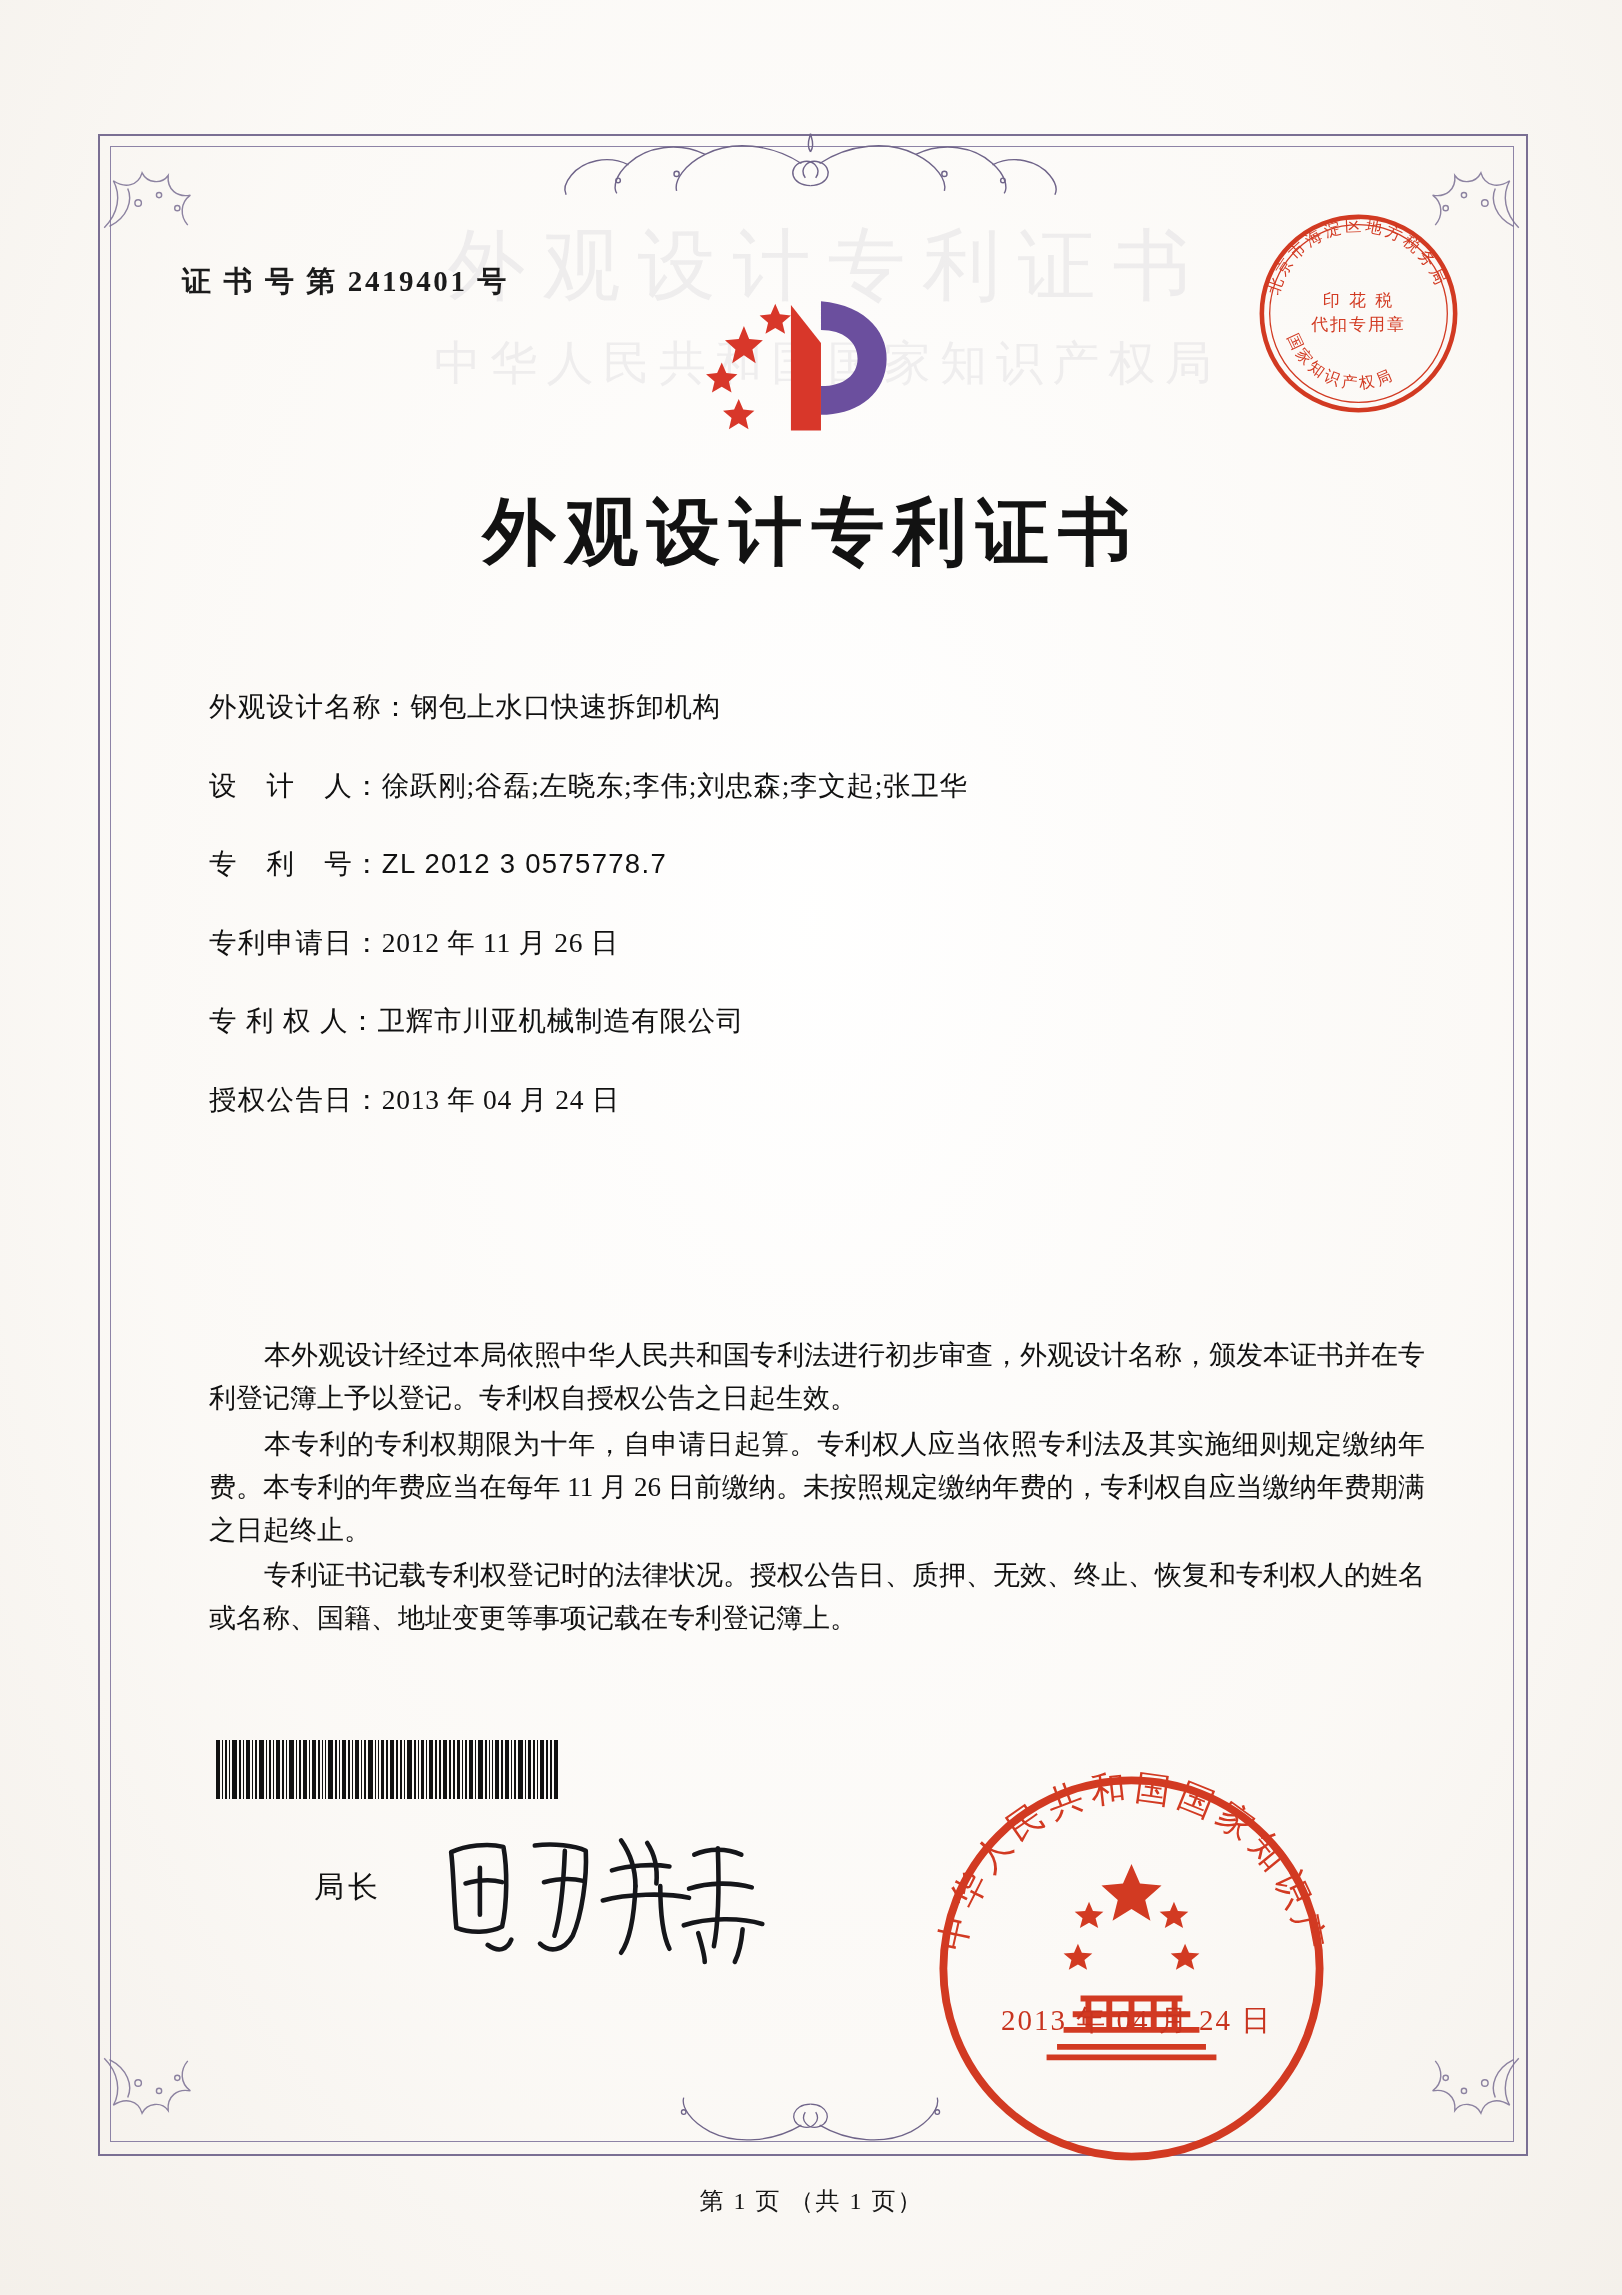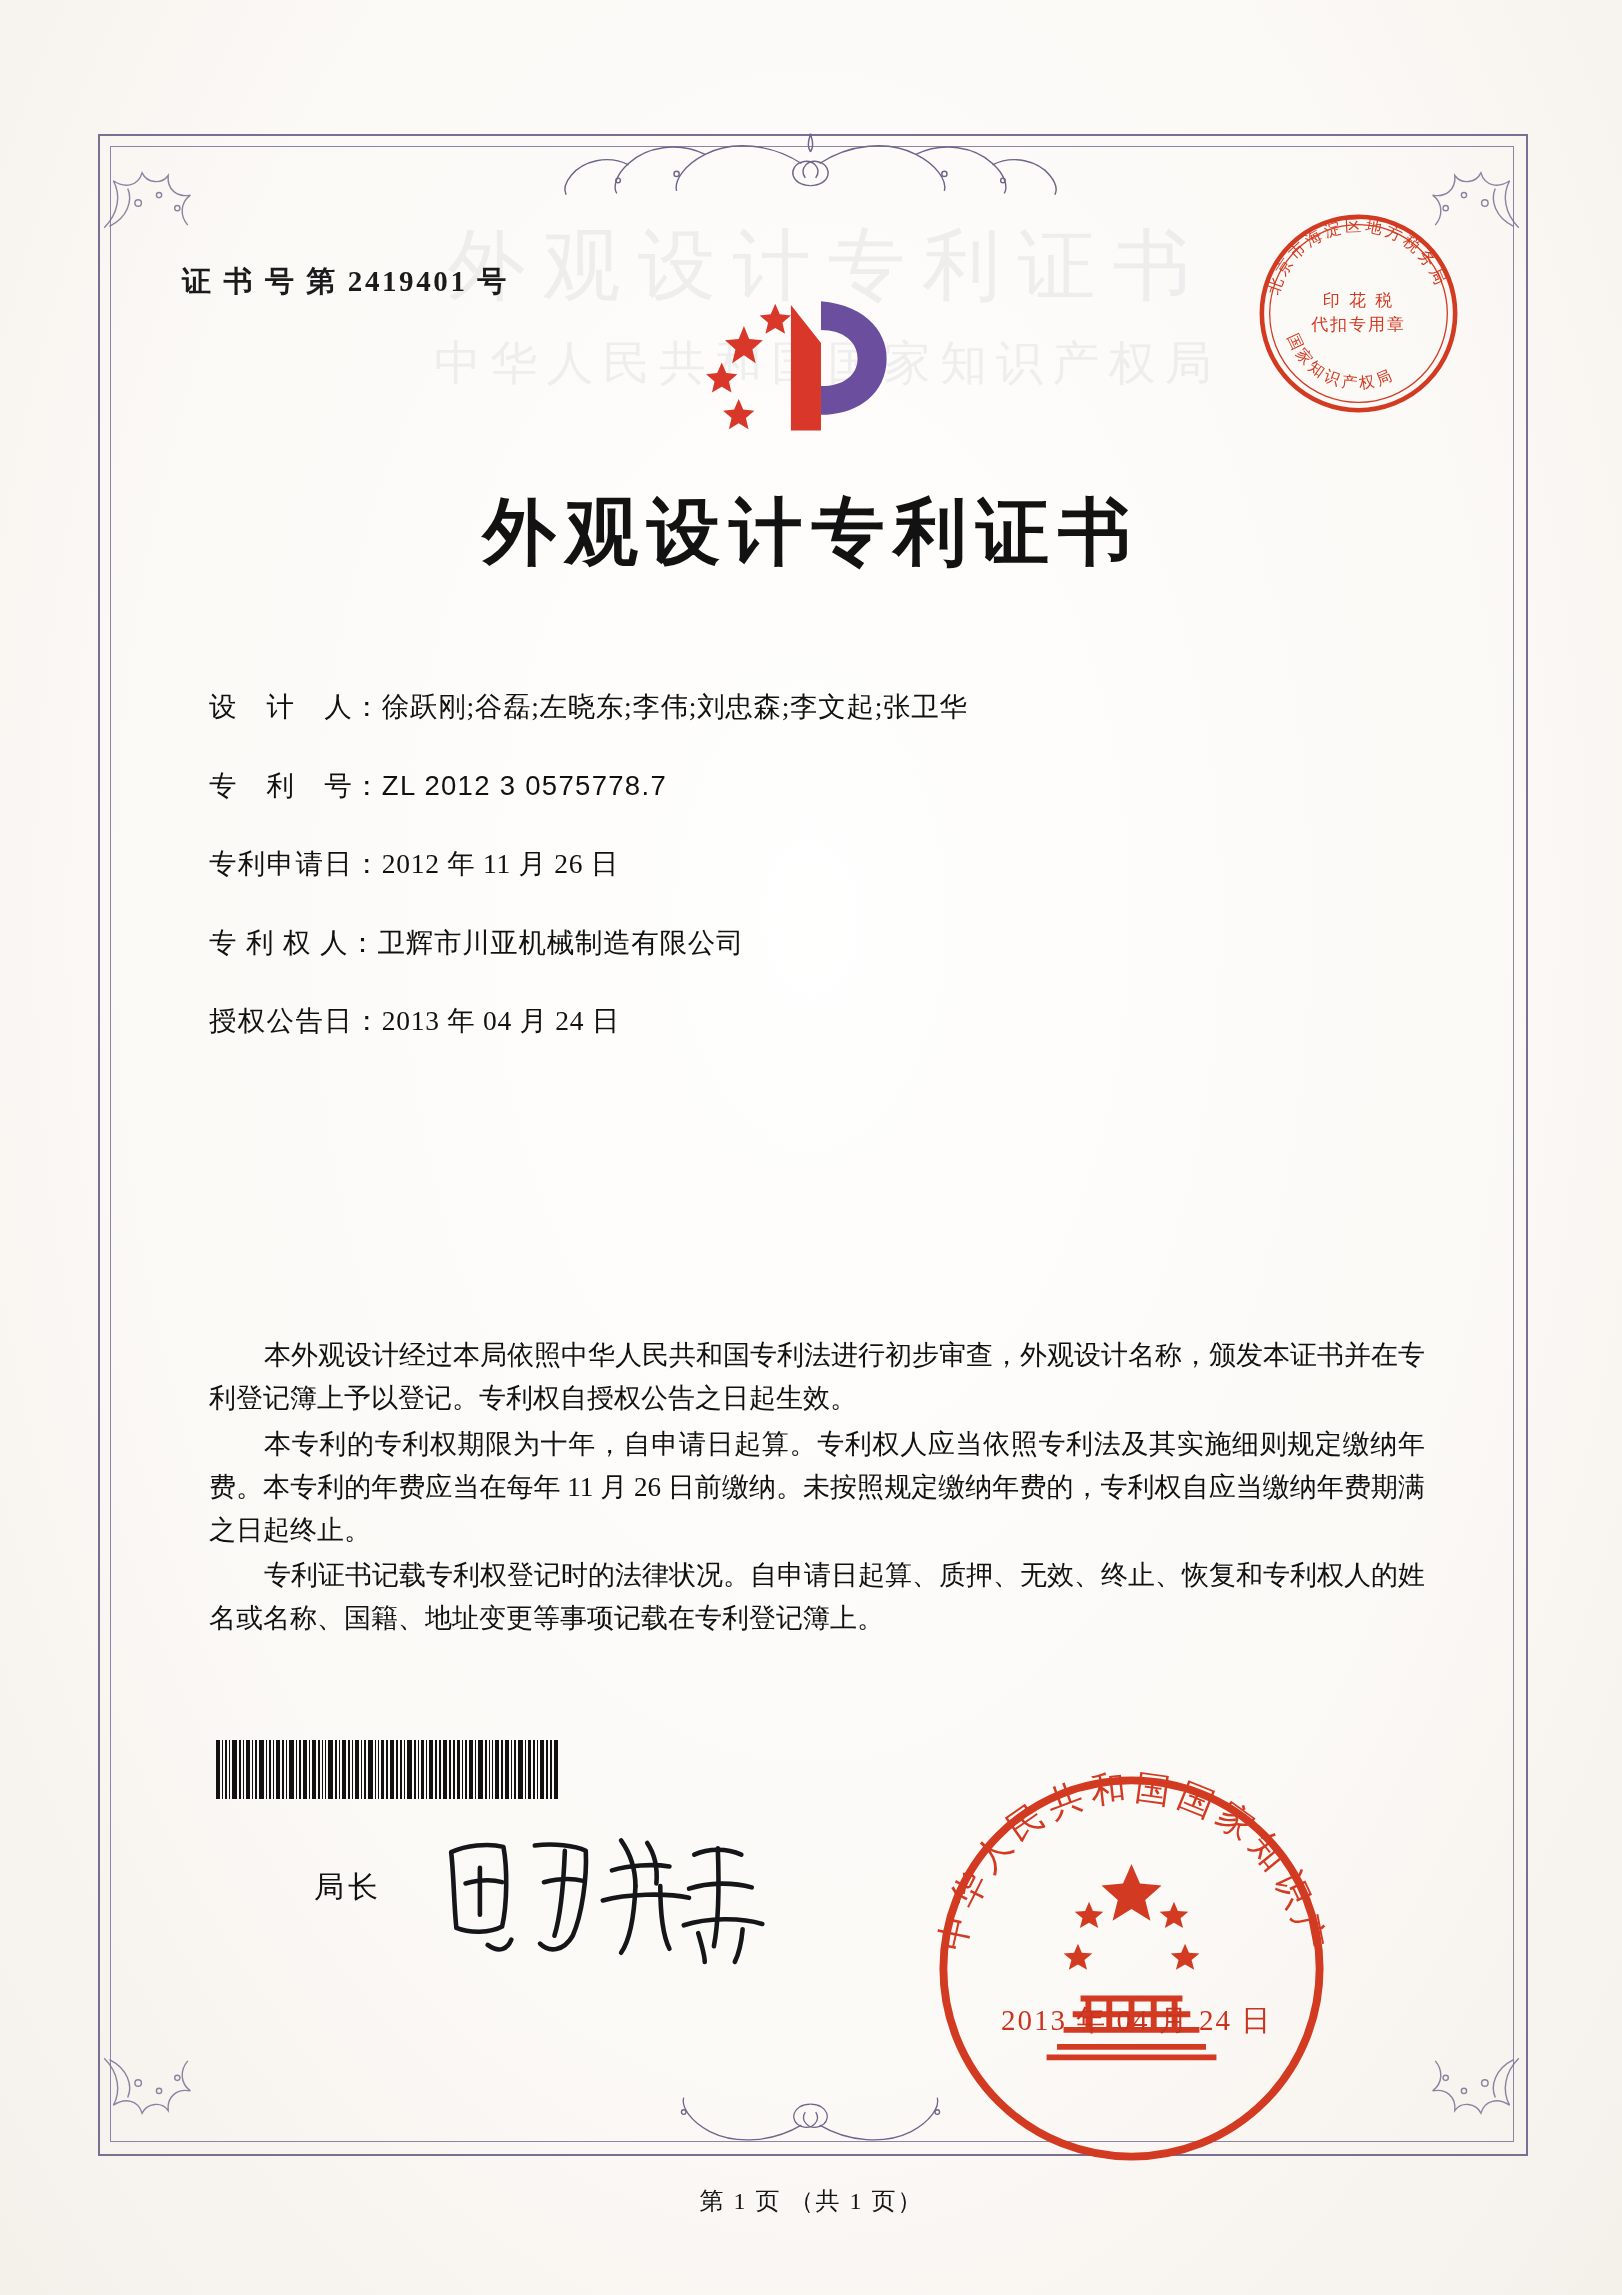--- a/index.html
+++ b/index.html
@@ -356,40 +356,43 @@
       </text>
       <text x="160" y="148" text-anchor="middle" fill="#d23a22" font-size="26" font-family="DejaVu Sans, sans-serif" letter-spacing="3">印 花 税</text>
       <text x="160" y="186" text-anchor="middle" fill="#d23a22" font-size="26" font-family="DejaVu Sans, sans-serif" letter-spacing="3">代扣专用章</text>
     </svg>
   </div>
 
   <div class="title">外观设计专利证书</div>
 
   <div class="fields">
     <div class="field-row">
+      <span class="field-label">外观设计名称：</span><span class="field-value">钢包上水口快速拆卸机构</span>
+    </div>
+    <div class="field-row">
       <span class="field-label spaced">设　计　人：</span><span class="field-value">徐跃刚;谷磊;左晓东;李伟;刘忠森;李文起;张卫华</span>
     </div>
     <div class="field-row">
       <span class="field-label spaced">专　利　号：</span><span class="field-value mono-val">ZL 2012 3 0575778.7</span>
     </div>
     <div class="field-row">
       <span class="field-label">专利申请日：</span><span class="field-value">2012 年 11 月 26 日</span>
     </div>
     <div class="field-row">
       <span class="field-label">专 利 权 人：</span><span class="field-value">卫辉市川亚机械制造有限公司</span>
     </div>
     <div class="field-row">
       <span class="field-label">授权公告日：</span><span class="field-value">2013 年 04 月 24 日</span>
     </div>
   </div>
 
   <div class="body-text">
     <p>本外观设计经过本局依照中华人民共和国专利法进行初步审查，外观设计名称，颁发本证书并在专利登记簿上予以登记。专利权自授权公告之日起生效。</p>
     <p>本专利的专利权期限为十年，自申请日起算。专利权人应当依照专利法及其实施细则规定缴纳年费。本专利的年费应当在每年 11 月 26 日前缴纳。未按照规定缴纳年费的，专利权自应当缴纳年费期满之日起终止。</p>
-    <p>专利证书记载专利权登记时的法律状况。自申请日起算、质押、无效、终止、恢复和专利权人的姓名或名称、国籍、地址变更等事项记载在专利登记簿上。</p>
+    <p>专利证书记载专利权登记时的法律状况。授权公告日、质押、无效、终止、恢复和专利权人的姓名或名称、国籍、地址变更等事项记载在专利登记簿上。</p>
   </div>
 
   <div class="barcode" id="barcode">
       <i style="width: 3.9px;"></i>
       <i style="width: 1.3px;"></i>
       <i style="width: 2px;"></i>
       <i style="width: 1.3px;"></i>
       <i style="width: 4.6px;"></i>
       <i style="width: 2px;"></i>
       <i style="width: 1.3px;"></i>

